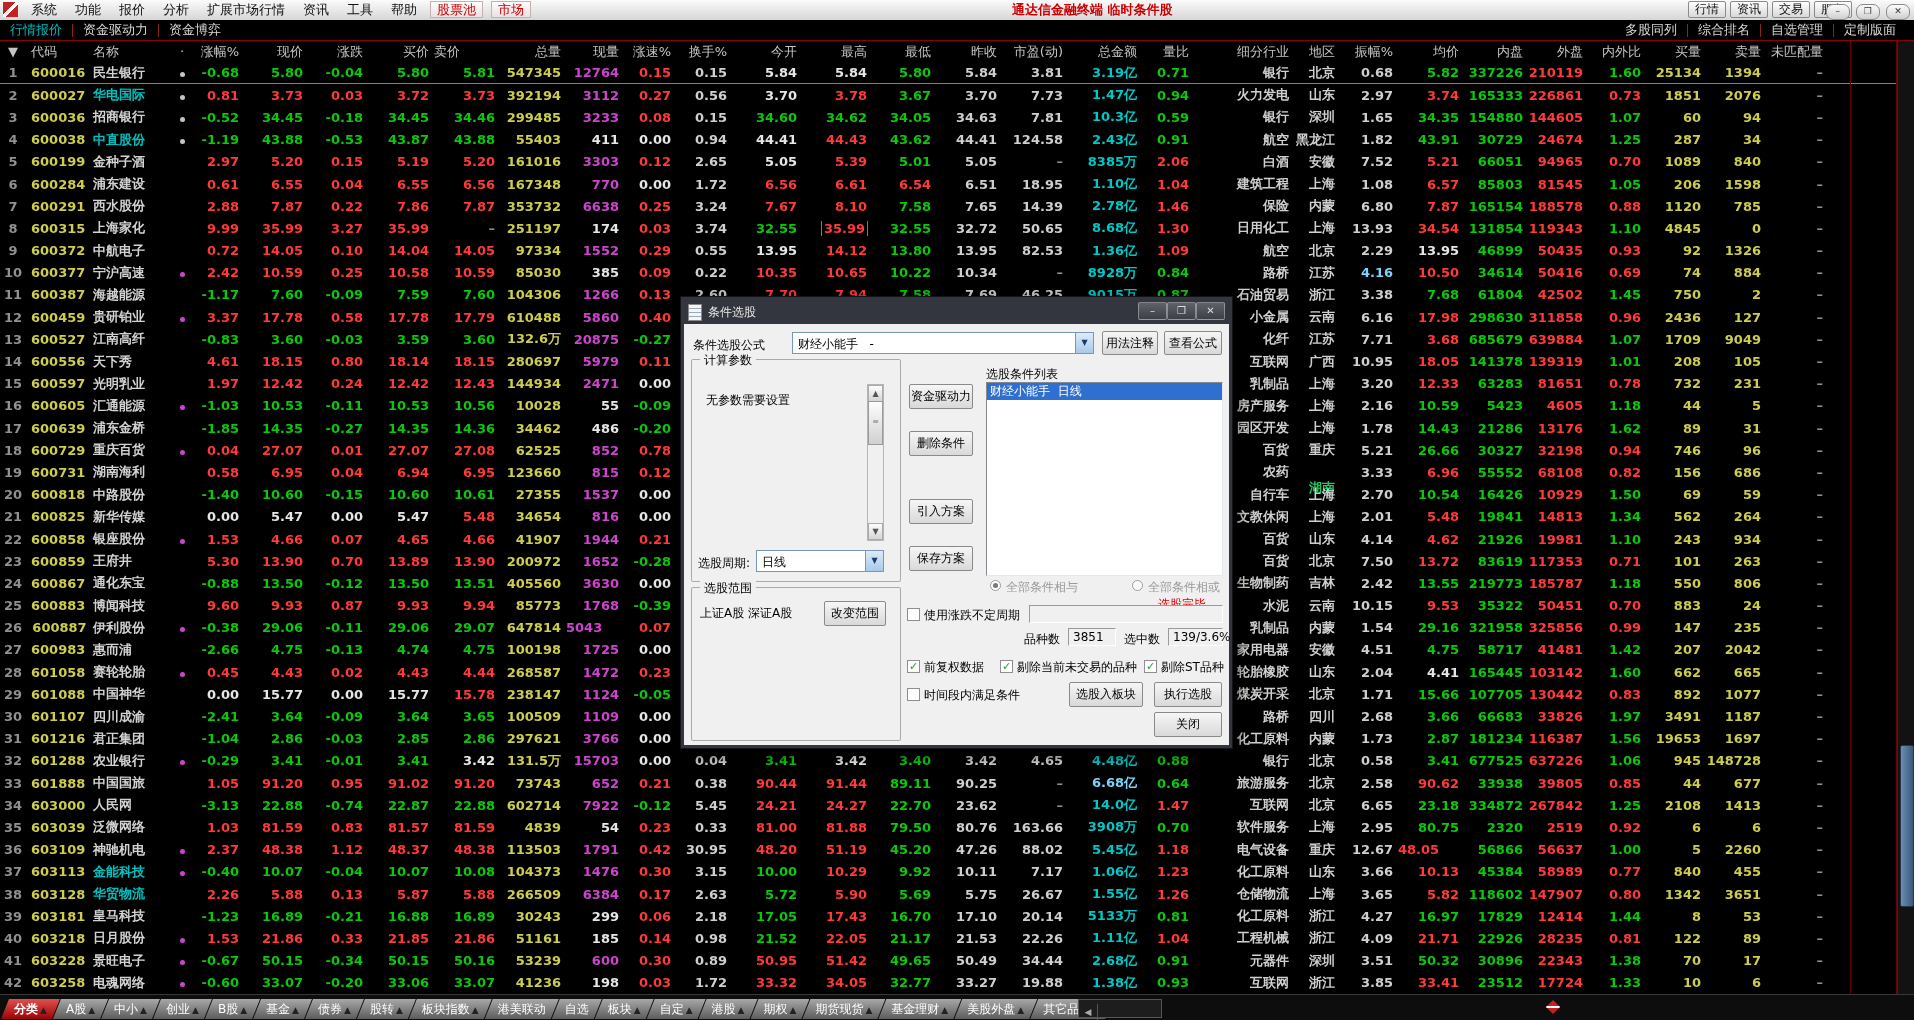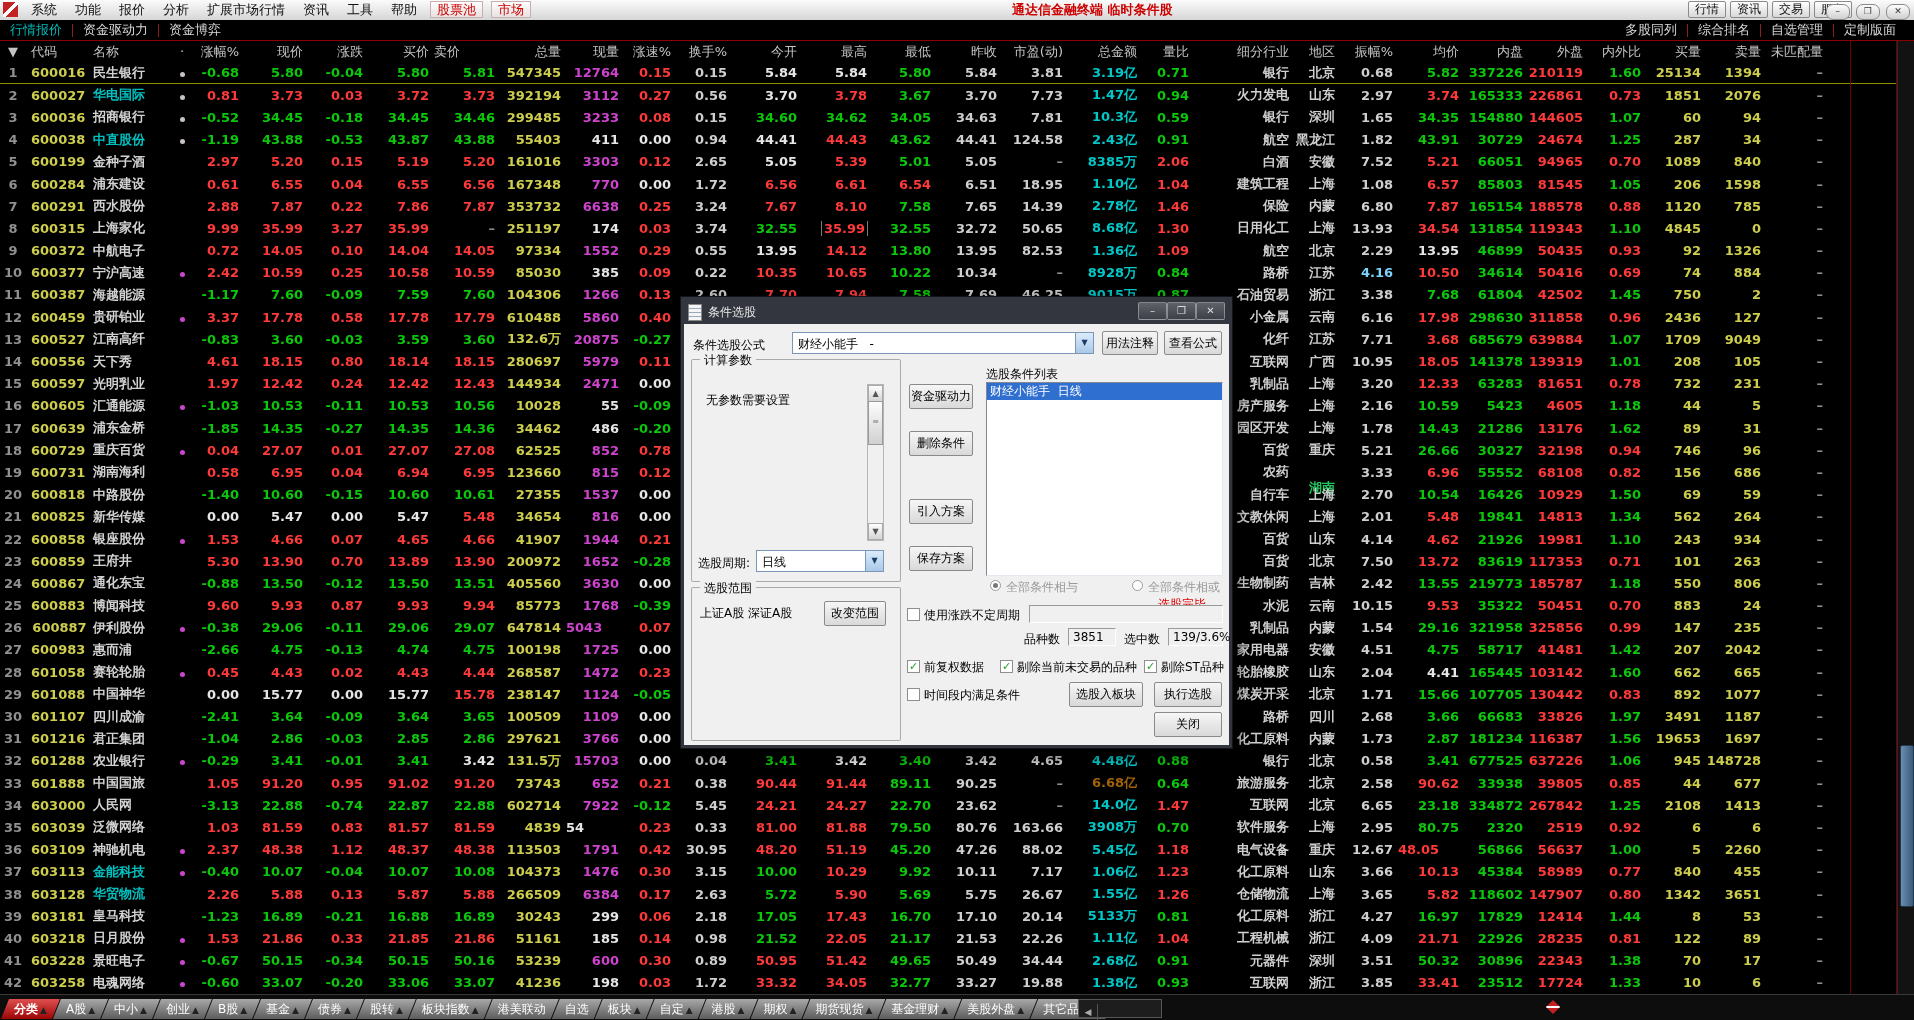--- a/index.html
+++ b/index.html
@@ -1186,21 +1186,21 @@
         <span class="tcell" style="width: 66px; text-align: right; padding-right: 5px; color: rgb(255, 58, 58);">91.20</span>
         <span class="tcell" style="width: 66px; text-align: right; padding-right: 5px; color: rgb(205, 205, 78);">73743</span>
         <span class="tcell" style="width: 58px; text-align: right; padding-right: 5px; color: rgb(207, 68, 207);">652</span>
         <span class="tcell" style="width: 52px; text-align: right; padding-right: 5px; color: rgb(255, 58, 58);">0.21</span>
         <span class="tcell" style="width: 56px; text-align: right; padding-right: 5px; color: rgb(207, 207, 207);">0.38</span>
         <span class="tcell" style="width: 70px; text-align: right; padding-right: 5px; color: rgb(255, 58, 58);">90.44</span>
         <span class="tcell" style="width: 70px; text-align: right; padding-right: 5px; color: rgb(255, 58, 58);">91.44</span>
         <span class="tcell" style="width: 64px; text-align: right; padding-right: 5px; color: rgb(12, 200, 12);">89.11</span>
         <span class="tcell" style="width: 66px; text-align: right; padding-right: 5px; color: rgb(207, 207, 207);">90.25</span>
         <span class="tcell" style="width: 66px; text-align: right; padding-right: 5px; color: rgb(142, 142, 142);">–</span>
-        <span class="tcell" style="width: 74px; text-align: right; padding-right: 5px; color: #a16207;">6.68亿</span>
+        <span class="tcell" style="width: 74px; text-align: right; padding-right: 5px; color: #7dd3fc;">6.68亿</span>
         <span class="tcell" style="width: 52px; text-align: right; padding-right: 5px; color: rgb(12, 200, 12);">0.64</span>
         <span class="tcell" style="width: 100px; text-align: right; padding-right: 5px; color: rgb(207, 207, 207);">旅游服务</span>
         <span class="tcell" style="width: 46px; text-align: right; padding-right: 5px; color: rgb(207, 207, 207);">北京</span>
         <span class="tcell" style="width: 58px; text-align: right; padding-right: 5px; color: rgb(207, 207, 207);">2.58</span>
         <span class="tcell" style="width: 66px; text-align: right; padding-right: 5px; color: rgb(255, 58, 58);">90.62</span>
         <span class="tcell" style="width: 64px; text-align: right; padding-right: 5px; color: rgb(12, 200, 12);">33938</span>
         <span class="tcell" style="width: 60px; text-align: right; padding-right: 5px; color: rgb(255, 58, 58);">39805</span>
         <span class="tcell" style="width: 58px; text-align: right; padding-right: 5px; color: rgb(255, 58, 58);">0.85</span>
         <span class="tcell" style="width: 60px; text-align: right; padding-right: 5px; color: rgb(205, 205, 78);">44</span>
         <span class="tcell" style="width: 60px; text-align: right; padding-right: 5px; color: rgb(205, 205, 78);">677</span>
@@ -1242,21 +1242,21 @@
         <span class="tcell" style="width: 26px; text-align: center; color: rgb(144, 144, 144);">35</span>
         <span class="tcell" style="width: 62px; text-align: left; padding-left: 5px; color: rgb(205, 205, 78);">603039</span>
         <span class="tcell" style="width: 86px; text-align: left; padding-left: 5px; color: rgb(210, 210, 210);">泛微网络</span>
         <span class="tcell" style="width: 16px; text-align: center;"></span>
         <span class="tcell" style="width: 54px; text-align: right; padding-right: 5px; color: rgb(255, 58, 58);">1.03</span>
         <span class="tcell" style="width: 64px; text-align: right; padding-right: 5px; color: rgb(255, 58, 58);">81.59</span>
         <span class="tcell" style="width: 60px; text-align: right; padding-right: 5px; color: rgb(255, 58, 58);">0.83</span>
         <span class="tcell" style="width: 66px; text-align: right; padding-right: 5px; color: rgb(255, 58, 58);">81.57</span>
         <span class="tcell" style="width: 66px; text-align: right; padding-right: 5px; color: rgb(255, 58, 58);">81.59</span>
         <span class="tcell" style="width: 66px; text-align: right; padding-right: 5px; color: rgb(205, 205, 78);">4839</span>
-        <span class="tcell" style="width: 58px; padding-right: 5px; color: rgb(230, 230, 230);">54</span>
+        <span class="tcell" style="width: 58px; text-align: right; padding-right: 5px; color: rgb(230, 230, 230);">54</span>
         <span class="tcell" style="width: 52px; text-align: right; padding-right: 5px; color: rgb(255, 58, 58);">0.23</span>
         <span class="tcell" style="width: 56px; text-align: right; padding-right: 5px; color: rgb(207, 207, 207);">0.33</span>
         <span class="tcell" style="width: 70px; text-align: right; padding-right: 5px; color: rgb(255, 58, 58);">81.00</span>
         <span class="tcell" style="width: 70px; text-align: right; padding-right: 5px; color: rgb(255, 58, 58);">81.88</span>
         <span class="tcell" style="width: 64px; text-align: right; padding-right: 5px; color: rgb(12, 200, 12);">79.50</span>
         <span class="tcell" style="width: 66px; text-align: right; padding-right: 5px; color: rgb(207, 207, 207);">80.76</span>
         <span class="tcell" style="width: 66px; text-align: right; padding-right: 5px; color: rgb(207, 207, 207);">163.66</span>
         <span class="tcell" style="width: 74px; text-align: right; padding-right: 5px; color: rgb(0, 200, 200);">3908万</span>
         <span class="tcell" style="width: 52px; text-align: right; padding-right: 5px; color: rgb(12, 200, 12);">0.70</span>
         <span class="tcell" style="width: 100px; text-align: right; padding-right: 5px; color: rgb(207, 207, 207);">软件服务</span>

